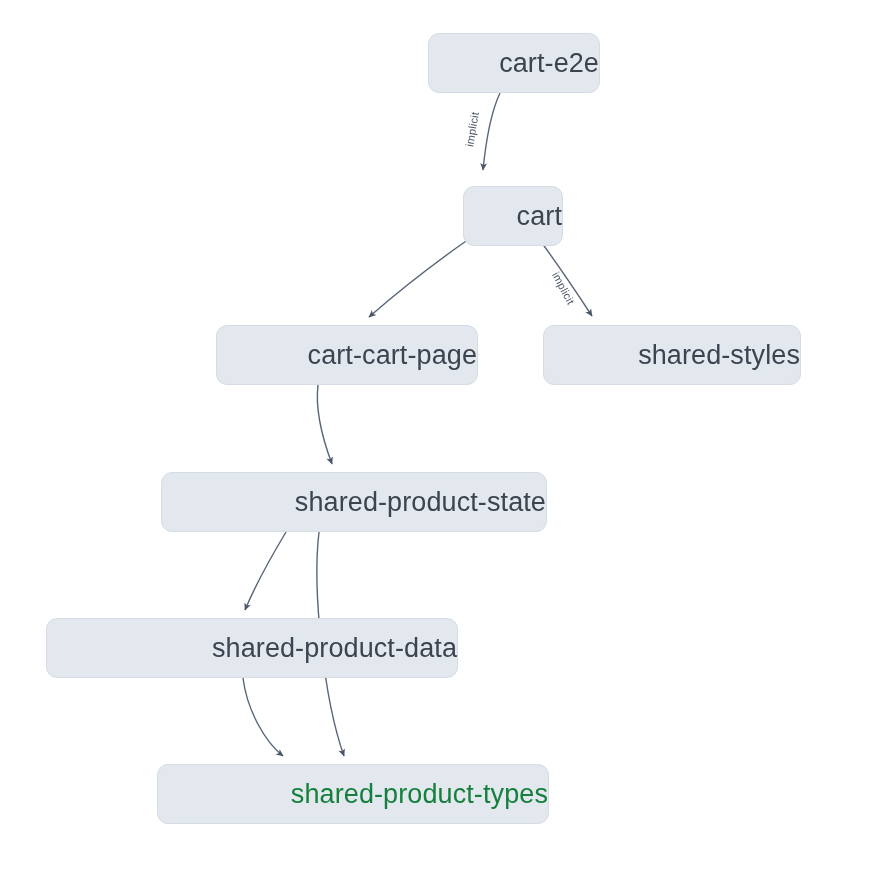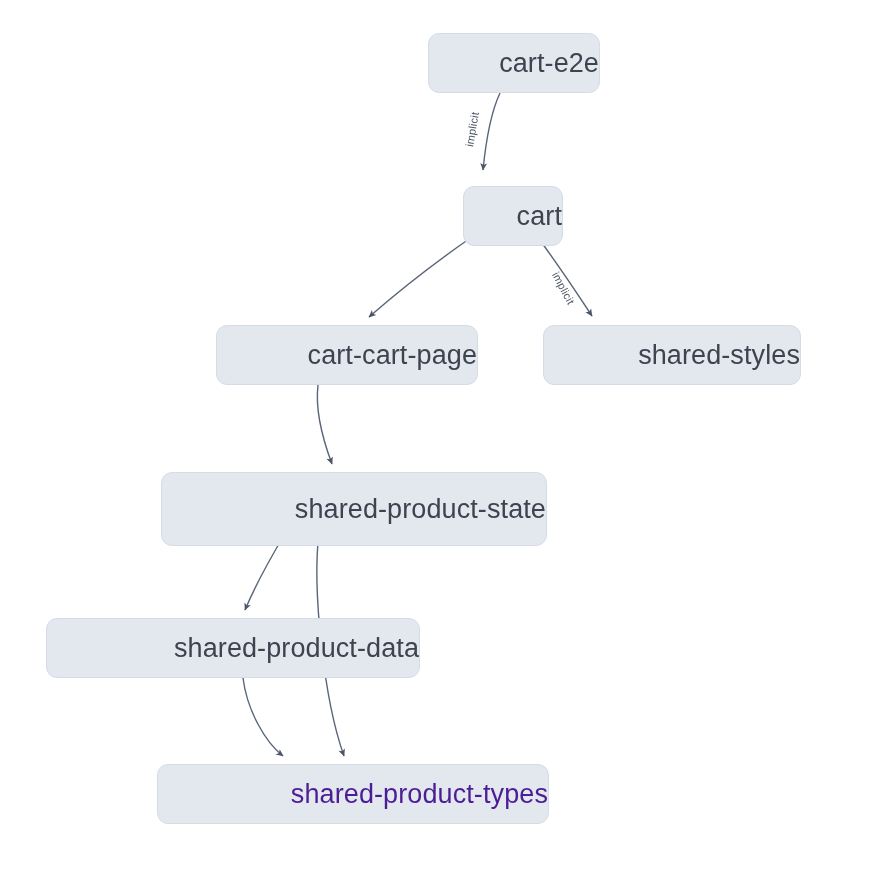--- a/index.html
+++ b/index.html
@@ -89,24 +89,24 @@
       </div>
       <div class="graph-node" style="left: 463px; top: 179px; width: 100px; height: 60px; background: rgb(227, 232, 239); border-color: rgb(213, 220, 230); margin-top: 7px;">
         <span class="node-label" style="color: rgb(60, 68, 80);">cart</span>
       </div>
       <div class="graph-node" style="left: 216px; top: 325px; width: 262px; height: 60px; background: rgb(227, 232, 239); border-color: rgb(213, 220, 230);">
         <span class="node-label" style="color: rgb(60, 68, 80);">cart-cart-page</span>
       </div>
       <div class="graph-node" style="left: 543px; top: 325px; width: 258px; height: 60px; background: rgb(227, 232, 239); border-color: rgb(213, 220, 230); padding-left: 35px;">
         <span class="node-label" style="color: rgb(60, 68, 80);">shared-styles</span>
       </div>
-      <div class="graph-node" style="left: 161px; top: 472px; width: 386px; height: 74px; background: rgb(227, 232, 239); border-color: rgb(213, 220, 230);">
+      <div class="graph-node" style="left: 161px; top: 472px; width: 386px; height: 60px; background: rgb(227, 232, 239); border-color: rgb(213, 220, 230);">
         <span class="node-label" style="color: rgb(60, 68, 80);">shared-product-state</span>
       </div>
-      <div class="graph-node" style="left: 46px; top: 618px; width: 374px; height: 60px; background: rgb(227, 232, 239); border-color: rgb(213, 220, 230);">
+      <div class="graph-node" style="left: 46px; top: 618px; width: 412px; height: 60px; background: rgb(227, 232, 239); border-color: rgb(213, 220, 230);">
         <span class="node-label" style="color: rgb(60, 68, 80);">shared-product-data</span>
       </div>
       <div class="graph-node" style="left: 157px; top: 764px; width: 392px; height: 60px; background: rgb(227, 232, 239); border-color: rgb(213, 220, 230);">
-        <span class="node-label" style="color: #4c1d95;">shared-product-types</span>
+        <span class="node-label" style="color: #15803d;">shared-product-types</span>
       </div>
     </div>
 
 </div>
 
 </body></html>

